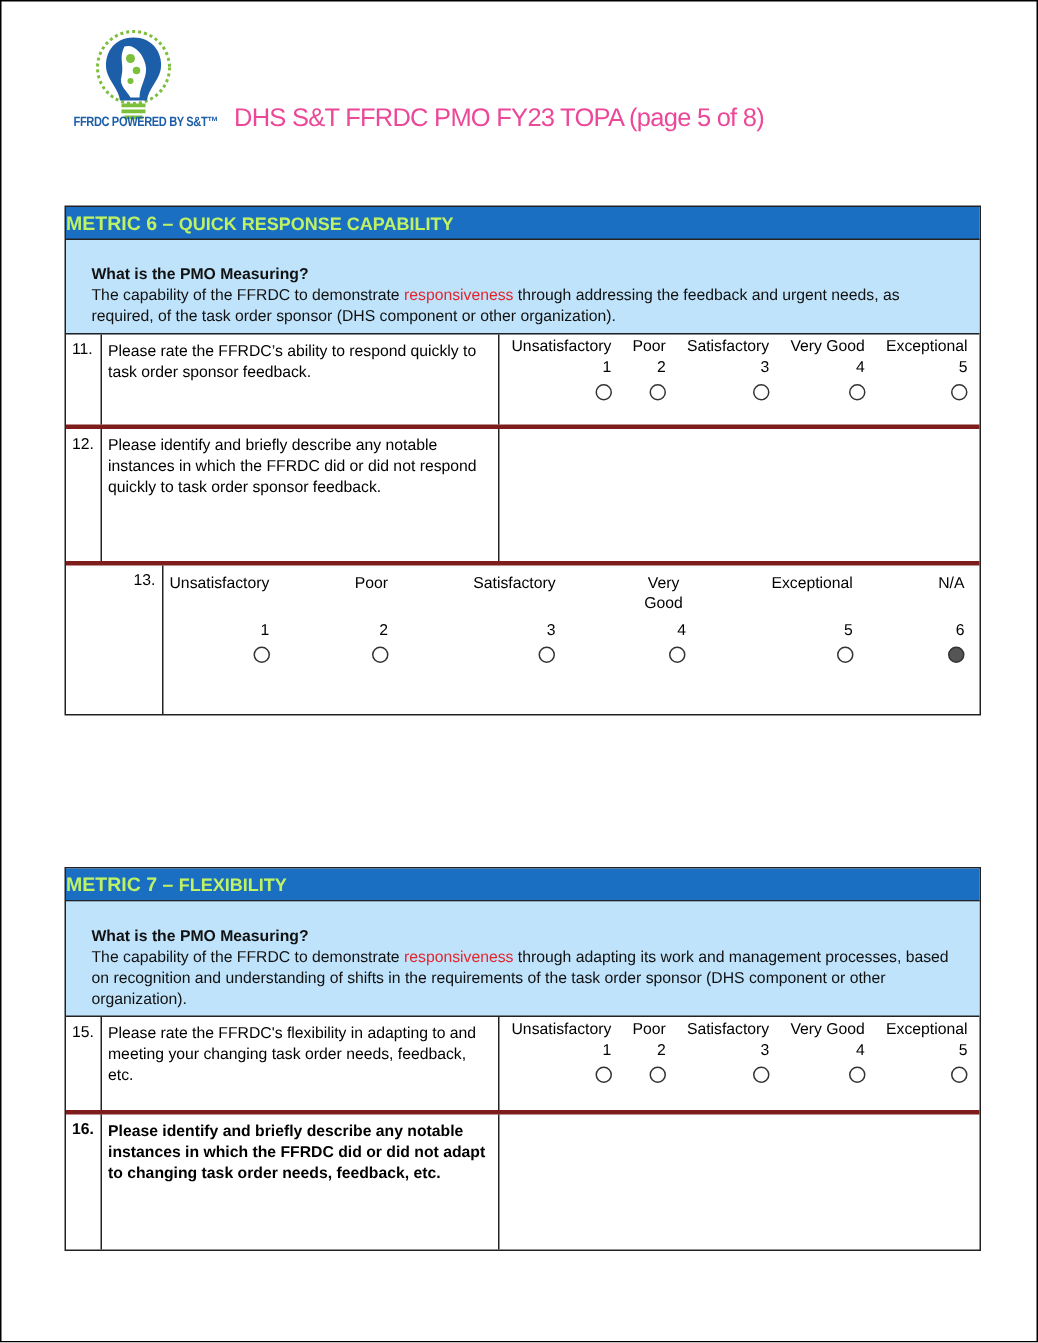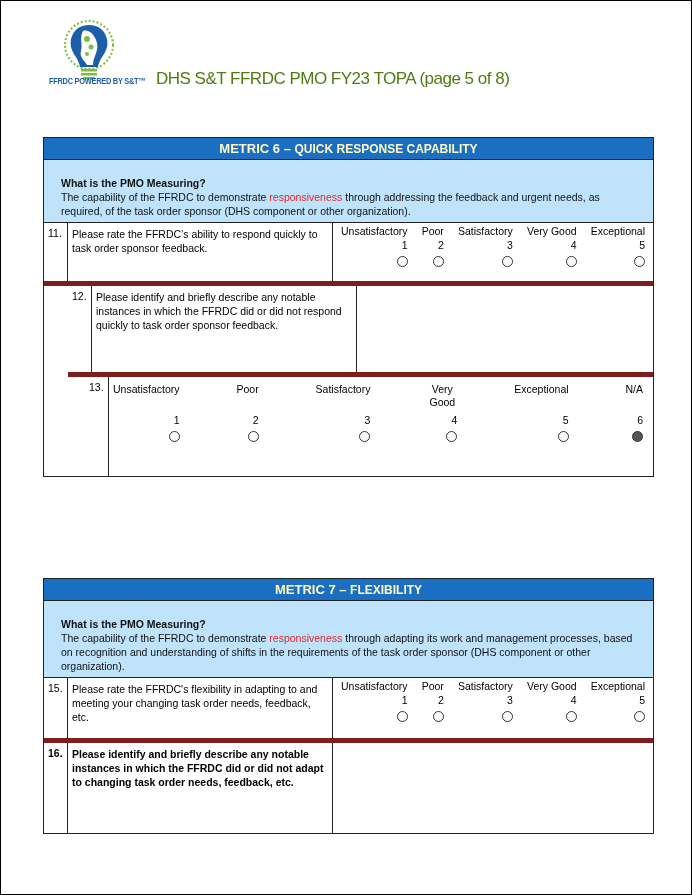--- a/index.html
+++ b/index.html
@@ -1,27 +1,27 @@
 <!DOCTYPE html>
 <html><head>
 <meta charset="utf-8">
 <style>
   html, body { margin:0; padding:0; background:#fff; }
   body { width:692px; height:895px; position:relative; overflow:hidden; font-family:"Liberation Sans", sans-serif; }
   .page { position:absolute; left:0; top:0; width:690px; height:893px; border:1px solid #000; background:#fff; }
   .logo { position:absolute; left:48px; top:16px; width:80px; height:80px; }
   .logo-text { position:absolute; left:48px; top:75px; font-size:9px; color:#1d5ea8; font-family:"Liberation Sans", sans-serif; font-weight:bold; letter-spacing:-0.3px; transform:scaleX(0.82); transform-origin:left; white-space:nowrap; }
-  .doc-title { position:absolute; left:155px; top:68px; font-size:17px; color:#4d7c0f; letter-spacing:-0.5px; white-space:nowrap; }
+  .doc-title { position:absolute; left:155px; top:68px; font-size:17px; color:#ec4899; letter-spacing:-0.5px; white-space:nowrap; }
   .metric { position:absolute; left:42px; width:611px; border:1.5px solid #222; box-sizing:border-box; }
-  .metric-head { background:#1b6fc2; color:#fef9c3; font-weight:bold; font-size:12px; text-align:center; height:21px; line-height:21px; border-bottom:1px solid #222; }
+  .metric-head { background:#1b6fc2; color:#bef264; font-weight:bold; font-size:12px; height:21px; line-height:21px; border-bottom:1px solid #222; }
   .metric-head .big { font-size:13px; }
   .measure { background:#bfe3fb; padding:16px 10px 4px 17px; font-size:10.5px; line-height:14px; color:#111; border-bottom:1px solid #222; }
   .measure b { display:block; }
   .red { color:#e3262e; }
-  .row { display:flex; border-bottom:5px solid #7f1d1d; box-sizing:border-box; }
+  .row { display:flex; border-bottom:3px solid #7f1d1d; box-sizing:border-box; }
   .row:last-child { border-bottom:none; }
   .num { width:24px; border-right:1.5px solid #222; font-size:10.5px; padding:4px 0 0 4px; box-sizing:border-box; }
   .q { width:265px; border-right:1.5px solid #222; font-size:10.5px; line-height:14px; padding:4px 4px 0 4px; box-sizing:border-box; }
   .ans { flex:1; position:relative; }
   .scale { display:flex; justify-content:space-between; padding:0 8px 0 8px; font-size:10.5px; text-align:center; }
   .opt { display:flex; flex-direction:column; align-items:flex-end; }
   .opt .lbl { line-height:13px; white-space:nowrap; }
   .opt .n { line-height:14px; }
   .radio { width:9px; height:9px; border:1.6px solid #333; border-radius:50%; background:#fff; margin-top:4px; cursor:pointer; }
   .radio.filled { background:#555; }
@@ -82,21 +82,21 @@
             </div>
           <div class="opt">
               <span class="lbl">Exceptional</span>
               <span class="n">5</span>
               <div class="radio"></div>
             </div>
         </div>
       </div>
     </div>
 
-    <div class="row" style="height:91px;margin-left:24px;">
+    <div class="row" style="height:91px;">
       <div class="num">12.</div>
       <div class="q">Please identify and briefly describe any notable instances in which the FFRDC did or did not respond quickly to task order sponsor feedback.</div>
       <div class="ans"></div>
     </div>
 
     <div class="row" style="height:99px;margin-left:41px;">
       <div class="num">13.</div>
       <div class="ans">
         <div class="scale" style="padding-top:6px; padding-left:4px; padding-right:10px;">
           <div class="opt">

